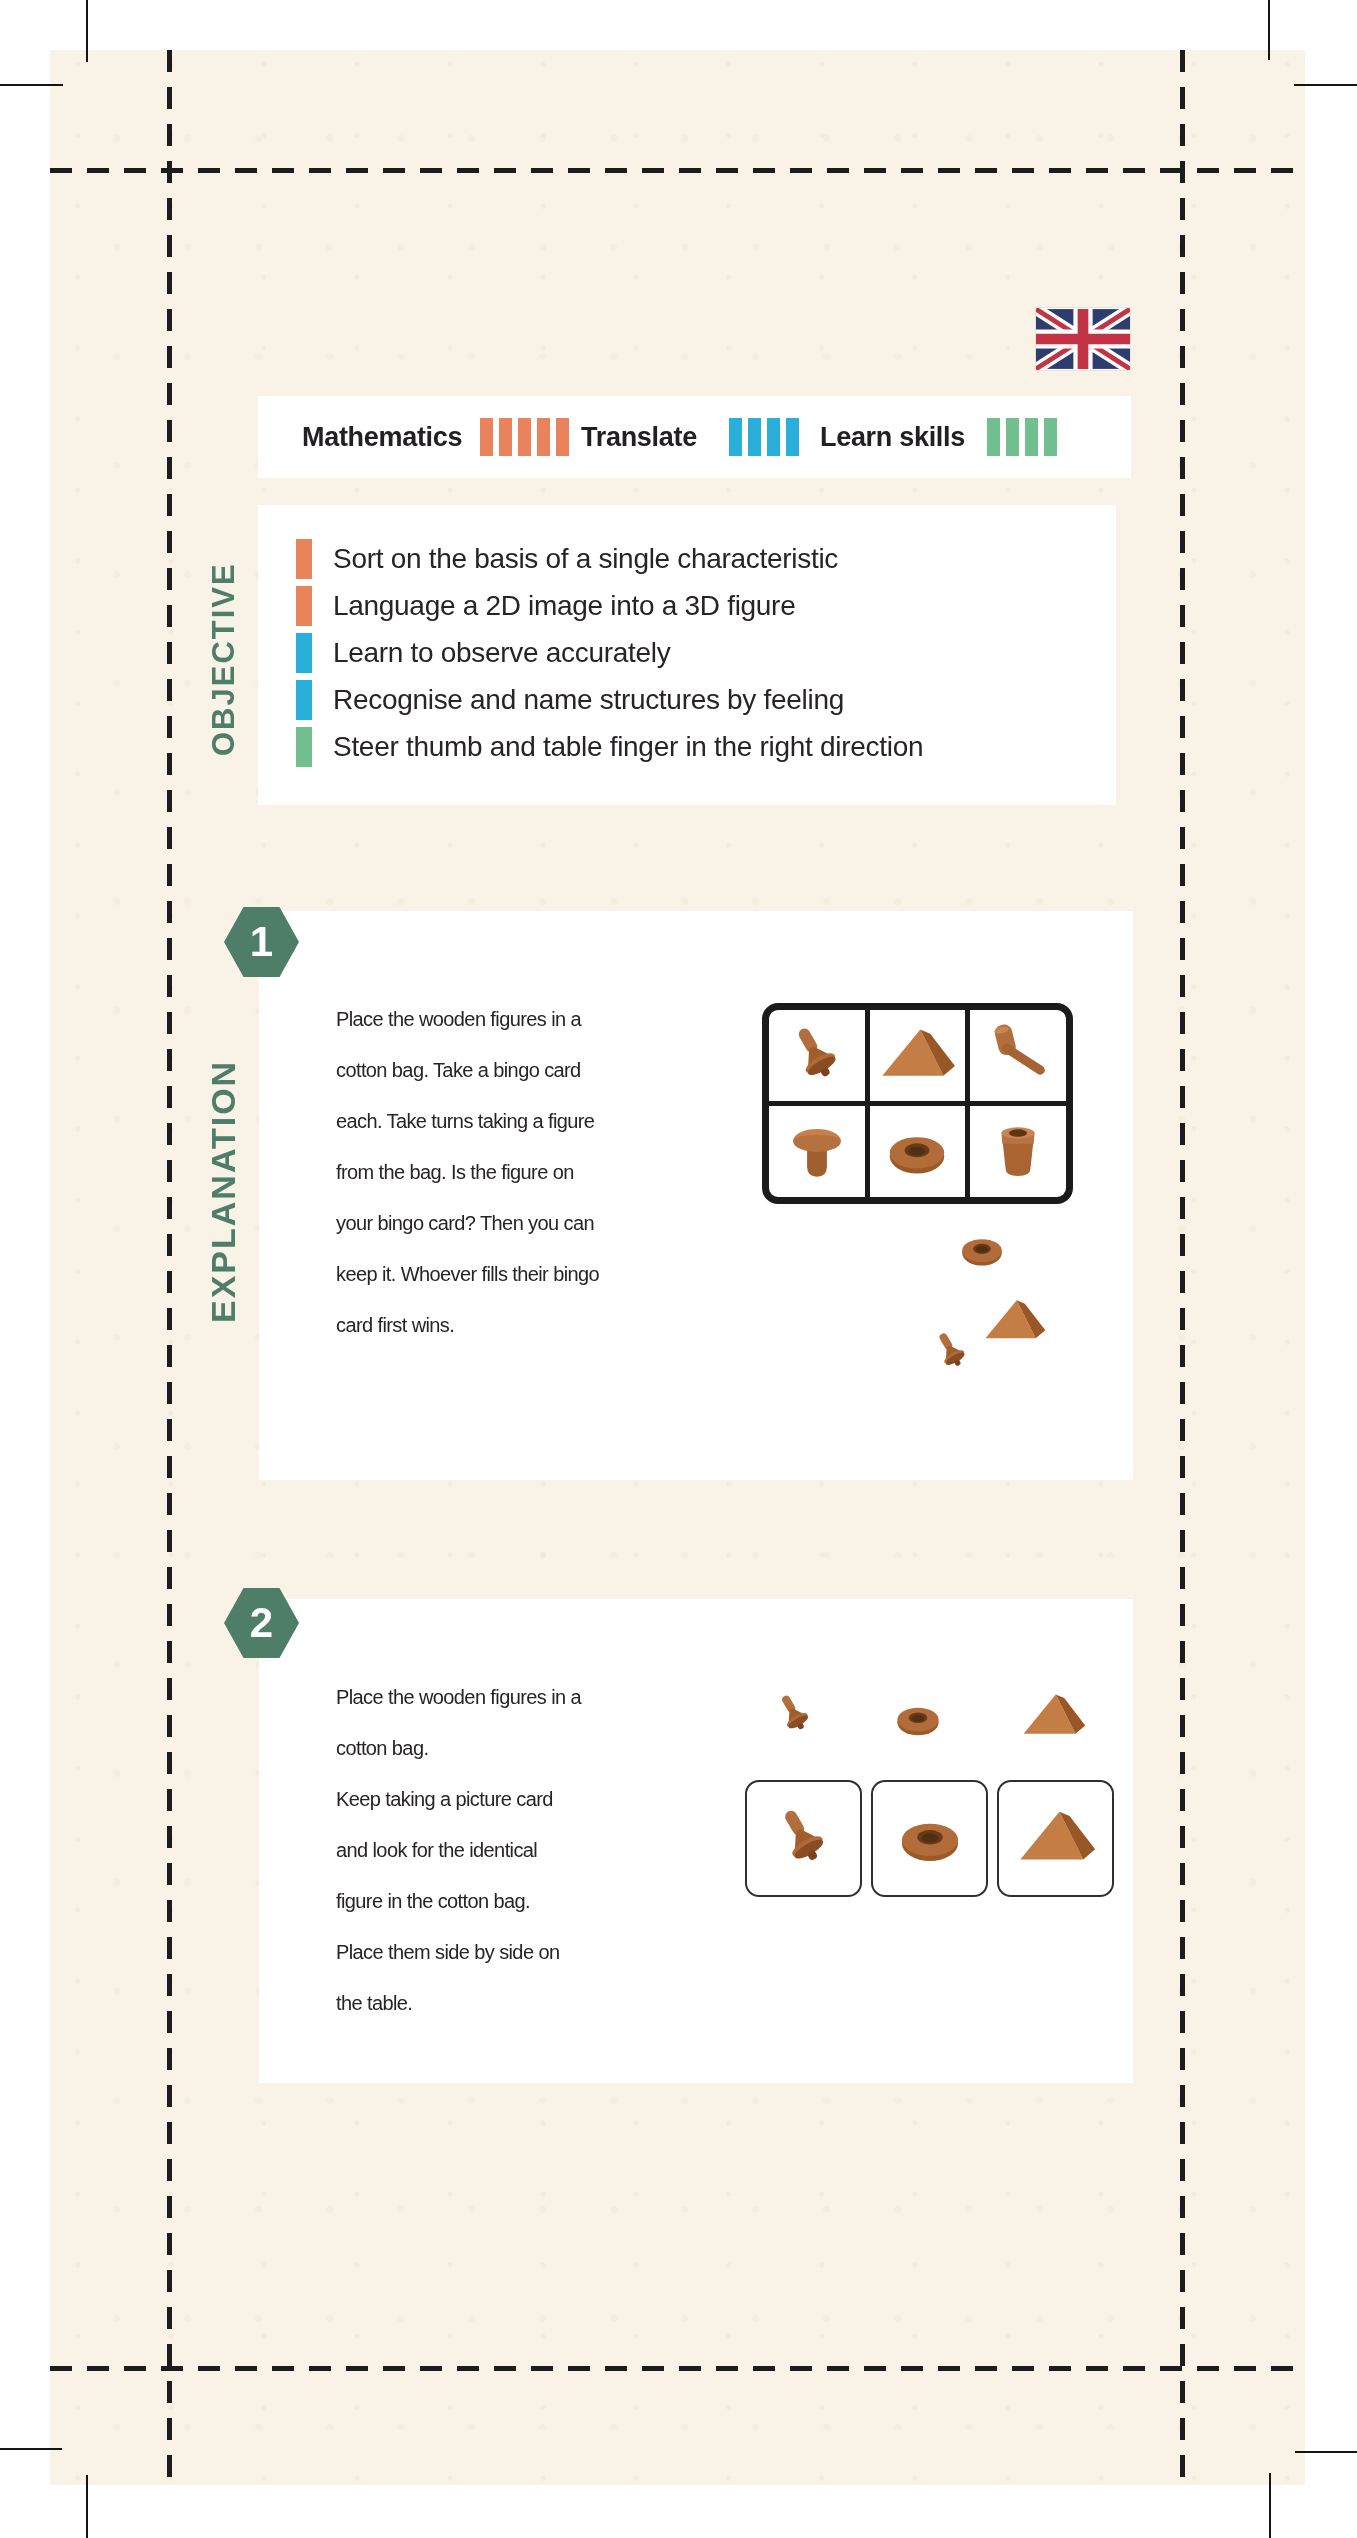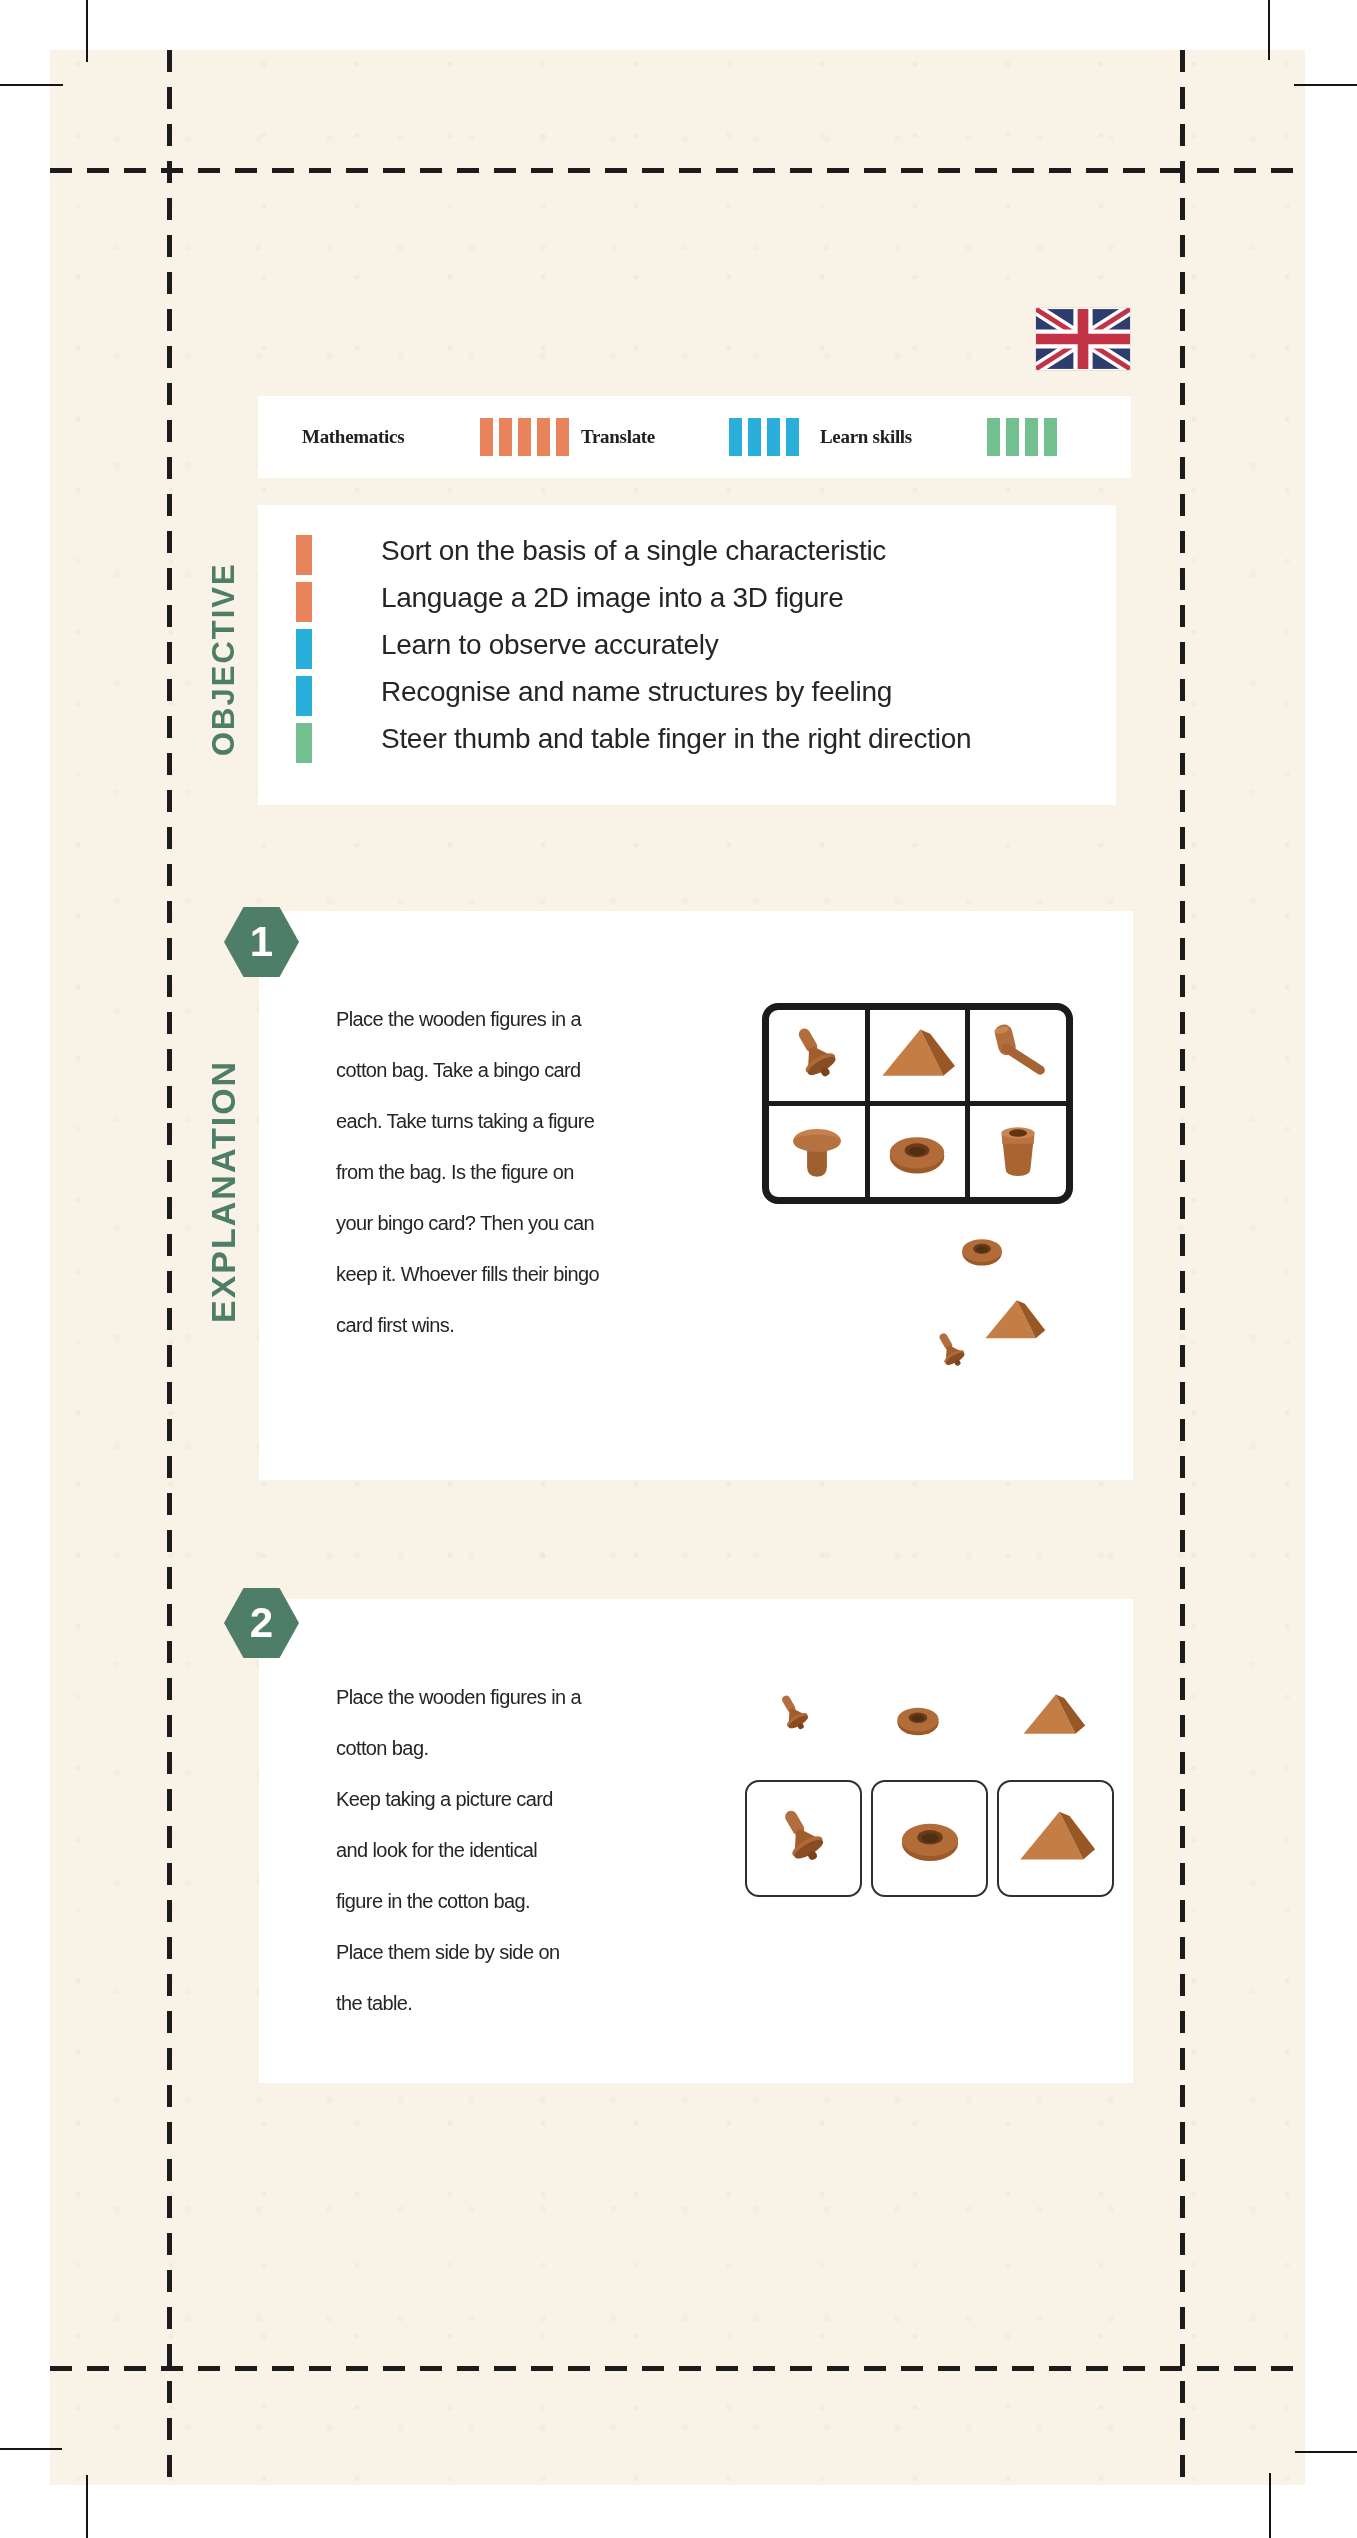--- a/index.html
+++ b/index.html
@@ -20,27 +20,27 @@
   .crop{background:#141414;}
   
   .dash-v{width:5px;background:repeating-linear-gradient(180deg,#1c1c1c 0 22px,transparent 22px 37px);}
   .dash-h{height:5px;background:repeating-linear-gradient(90deg,#1c1c1c 0 22px,transparent 22px 37px);}
   
   .flag{left:1036px;top:308px;width:94px;height:62px;background:#fff;padding:0;box-shadow:0 0 0 1px rgba(0,0,0,.06);}
   .flag svg{display:block;width:94px;height:62px;}
   
   .band{left:258px;top:396px;width:873px;height:82px;background:#fff;}
   .skill{position:absolute;top:0;height:82px;display:flex;align-items:center;}
-  .skill .lbl{font-weight:bold;font-size:19px;letter-spacing:-0.3px;color:#232023;font-family:Liberation Serif, serif;}
+  .skill .lbl{font-weight:bold;font-size:27px;letter-spacing:-0.3px;color:#232023;}
   .bars{position:absolute;top:22px;display:flex;}
   .bar{width:13px;height:38px;margin-right:6px;display:inline-block;}
   
   .obj-panel{left:258px;top:505px;width:858px;height:300px;background:#fff;padding:0;}
   .obj-rows{position:absolute;left:38px;top:30px;}
-  .obj-row{display:flex;height:47px;gap:48px;}
+  .obj-row{display:flex;align-items:center;height:47px;}
   .bullet{width:16px;height:40px;margin-right:21px;flex:0 0 16px;}
   .obj-text{font-size:28px;letter-spacing:-0.3px;white-space:nowrap;color:#272327;}
   
   .vlabel{
     writing-mode:vertical-rl;transform:rotate(180deg);
     display:flex;align-items:center;justify-content:center;
     font-weight:bold;color:#4e7d68;font-size:31px;letter-spacing:2px;
   }
   
   .hex{

